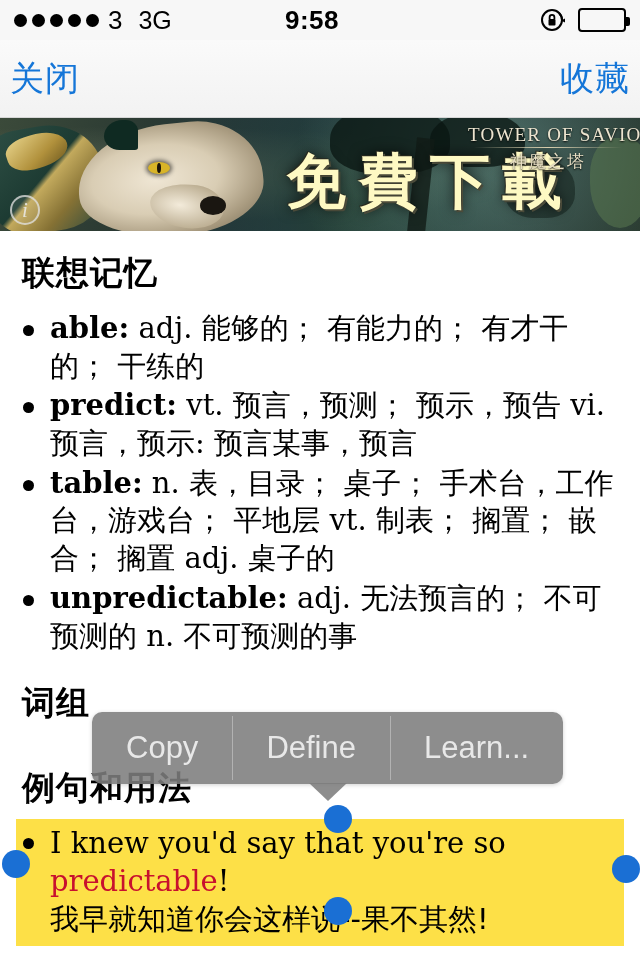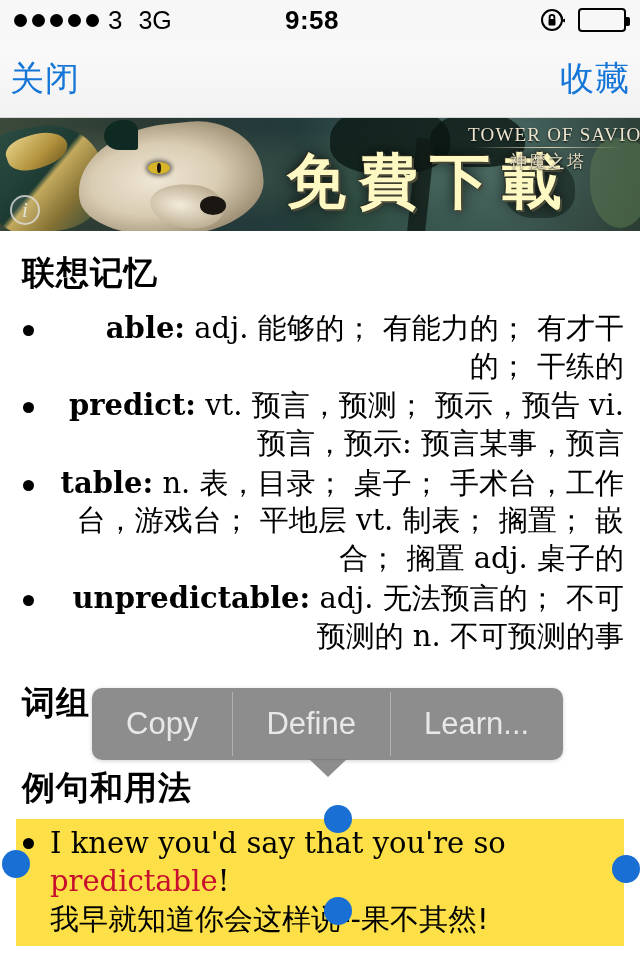--- a/index.html
+++ b/index.html
@@ -166,21 +166,21 @@
     font-family: "DejaVu Serif", serif;
     color: #000;
   }
   .sec-head {
     font-family: "DejaVu Sans", sans-serif;
     font-size: 33px; font-weight: 700;
     margin: 20px 0 14px 6px;
     letter-spacing: 1px;
   }
   .sec-head.tight { margin-top: 26px; margin-bottom: 8px; }
-  ul.defs { list-style: none; text-align: right; }
+  ul.defs { list-style: none; }
   ul.defs li {
     position: relative;
     font-size: 29px;
     line-height: 1.30;
     padding-left: 34px;
     margin-bottom: 2px;
     font-family: "DejaVu Serif", serif;
   }
   ul.defs li::before {
     content: '';
@@ -207,21 +207,21 @@
   .sel-cn { font-family: "DejaVu Sans", sans-serif; font-size: 29px; }
 
   .handle {
     position:absolute; width: 28px; height: 28px;
     border-radius: 50%; background:#1a6fd4;
   }
 
   
   .ctx-menu {
     position: absolute;
-    left: 92px; top: 688px;
+    left: 92px; top: 712px;
     height: 72px;
     display: flex; align-items: stretch;
     background: rgba(125,125,125,.88);
     border-radius: 10px;
     overflow: visible;
     box-shadow: 0 1px 4px rgba(0,0,0,.18);
   }
   .ctx-item {
     display:flex; align-items:center; justify-content:center;
     color: rgba(240,240,240,.92);

